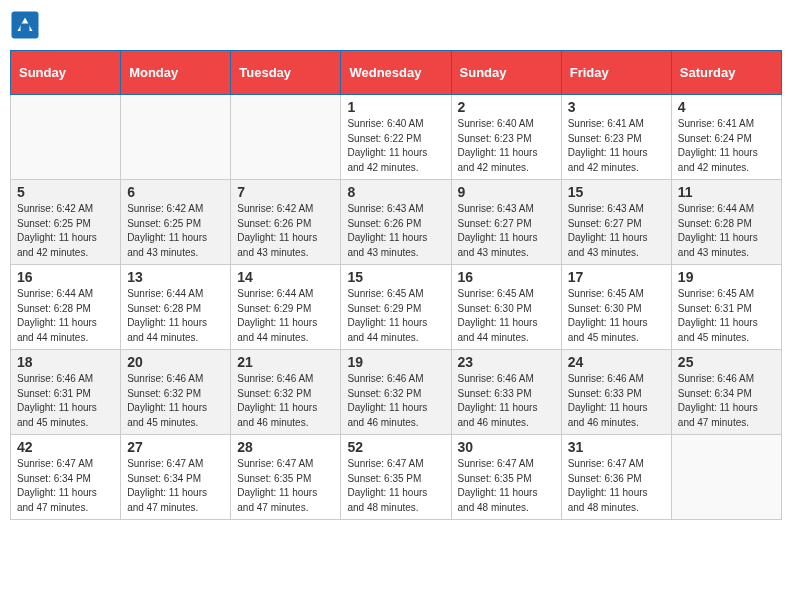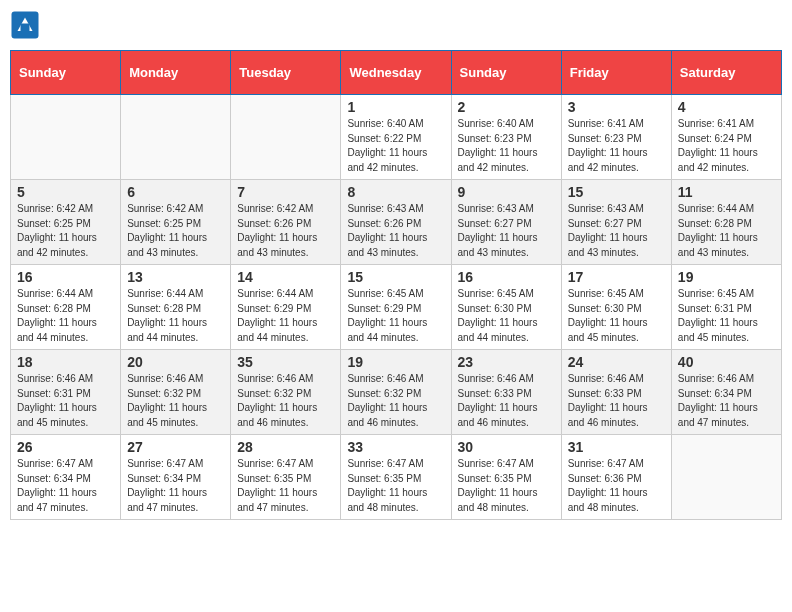--- a/index.html
+++ b/index.html
@@ -202,55 +202,55 @@
       <tr class="row-alt">
         <td>
           <div class="day-number">18</div>
           <div class="day-info">Sunrise: 6:46 AM<br>Sunset: 6:31 PM<br>Daylight: 11 hours<br>and 45 minutes.</div>
         </td>
         <td>
           <div class="day-number">20</div>
           <div class="day-info">Sunrise: 6:46 AM<br>Sunset: 6:32 PM<br>Daylight: 11 hours<br>and 45 minutes.</div>
         </td>
         <td>
-          <div class="day-number">35</div>
+          <div class="day-number">21</div>
           <div class="day-info">Sunrise: 6:46 AM<br>Sunset: 6:32 PM<br>Daylight: 11 hours<br>and 46 minutes.</div>
         </td>
         <td>
           <div class="day-number">19</div>
           <div class="day-info">Sunrise: 6:46 AM<br>Sunset: 6:32 PM<br>Daylight: 11 hours<br>and 46 minutes.</div>
         </td>
         <td>
           <div class="day-number">23</div>
           <div class="day-info">Sunrise: 6:46 AM<br>Sunset: 6:33 PM<br>Daylight: 11 hours<br>and 46 minutes.</div>
         </td>
         <td>
           <div class="day-number">24</div>
           <div class="day-info">Sunrise: 6:46 AM<br>Sunset: 6:33 PM<br>Daylight: 11 hours<br>and 46 minutes.</div>
         </td>
         <td>
-          <div class="day-number">40</div>
+          <div class="day-number">25</div>
           <div class="day-info">Sunrise: 6:46 AM<br>Sunset: 6:34 PM<br>Daylight: 11 hours<br>and 47 minutes.</div>
         </td>
       </tr>
       <tr>
         <td>
-          <div class="day-number">26</div>
+          <div class="day-number">42</div>
           <div class="day-info">Sunrise: 6:47 AM<br>Sunset: 6:34 PM<br>Daylight: 11 hours<br>and 47 minutes.</div>
         </td>
         <td>
           <div class="day-number">27</div>
           <div class="day-info">Sunrise: 6:47 AM<br>Sunset: 6:34 PM<br>Daylight: 11 hours<br>and 47 minutes.</div>
         </td>
         <td>
           <div class="day-number">28</div>
           <div class="day-info">Sunrise: 6:47 AM<br>Sunset: 6:35 PM<br>Daylight: 11 hours<br>and 47 minutes.</div>
         </td>
         <td>
-          <div class="day-number">33</div>
+          <div class="day-number">52</div>
           <div class="day-info">Sunrise: 6:47 AM<br>Sunset: 6:35 PM<br>Daylight: 11 hours<br>and 48 minutes.</div>
         </td>
         <td>
           <div class="day-number">30</div>
           <div class="day-info">Sunrise: 6:47 AM<br>Sunset: 6:35 PM<br>Daylight: 11 hours<br>and 48 minutes.</div>
         </td>
         <td>
           <div class="day-number">31</div>
           <div class="day-info">Sunrise: 6:47 AM<br>Sunset: 6:36 PM<br>Daylight: 11 hours<br>and 48 minutes.</div>
         </td>

